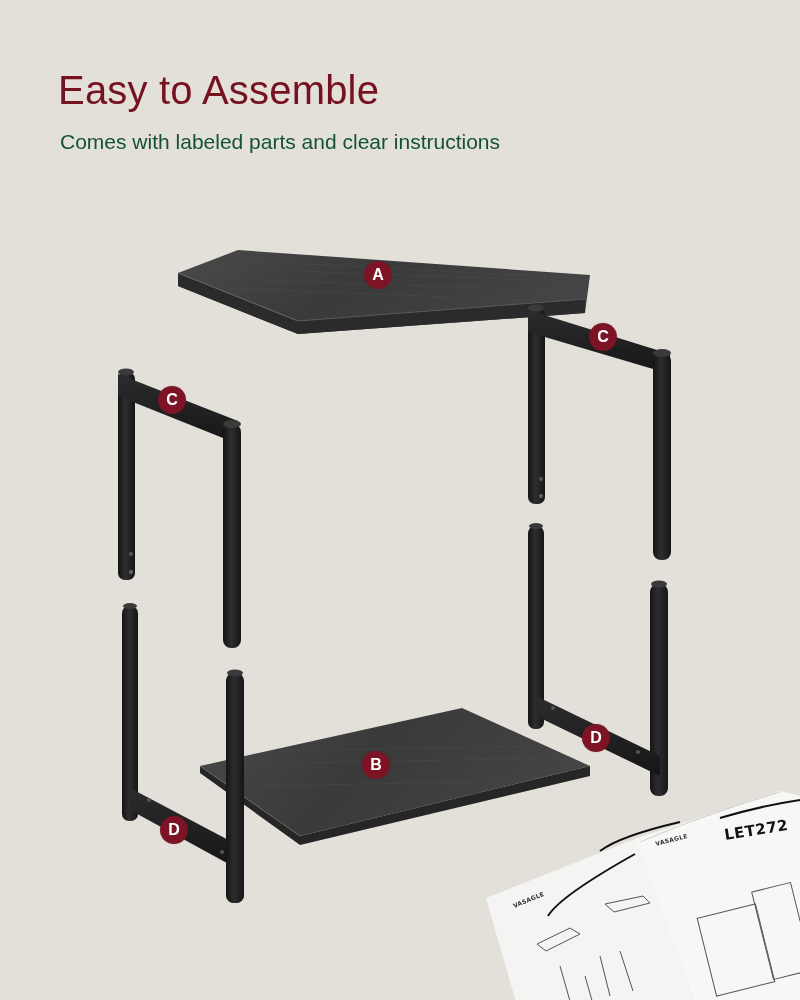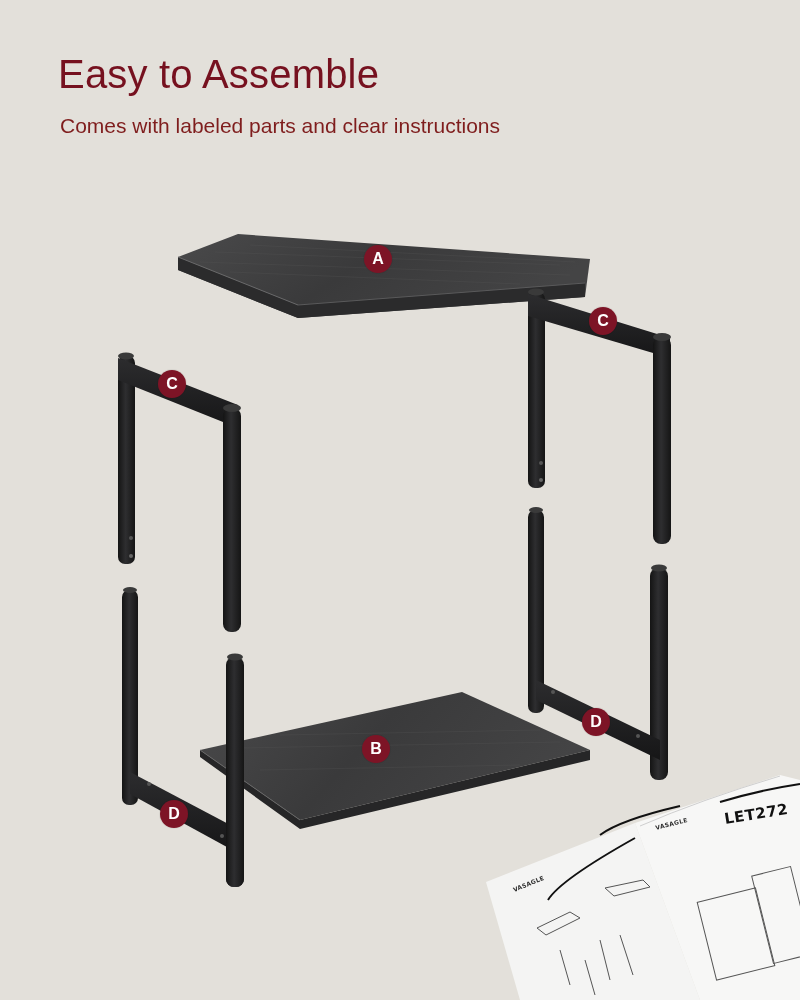--- a/index.html
+++ b/index.html
@@ -2,28 +2,28 @@
 <html><head>
   <meta charset="utf-8">
   <style>
     html, body { margin: 0; padding: 0; }
     body {
       width: 800px; height: 1000px; overflow: hidden;
       background: #e3e0da;
       font-family: "Liberation Sans", "DejaVu Sans", sans-serif;
       position: relative;
     }
-    .stage { position: absolute; left: 0; top: 0; width: 800px; height: 720px; }
+    .stage { position: absolute; left: 0; top: 16px; width: 800px; height: 720px; }
     .title {
       position: absolute; left: 58px; top: 52px; margin: 0;
       font-size: 40px; font-weight: 400; color: #76111f; letter-spacing: 0.2px;
     }
     .subtitle {
       position: absolute; left: 60px; top: 114px; margin: 0;
-      font-size: 21px; font-weight: 300; color: #7f1d1d;
+      font-size: 21px; font-weight: 300; color: #14532d;
     }
     svg.art { position: absolute; left: 0; top: 0; }
     .badge {
       position: absolute; width: 28px; height: 28px; border-radius: 50%;
       background: #7d1426; color: #fff; font-weight: 700; font-size: 16px;
       display: flex; align-items: center; justify-content: center;
       box-shadow: 0 0 0 1px rgba(0,0,0,0.05);
     }
     .manual-text {
       position: absolute; color: #111; font-weight: 900; font-family: "DejaVu Sans", sans-serif;

